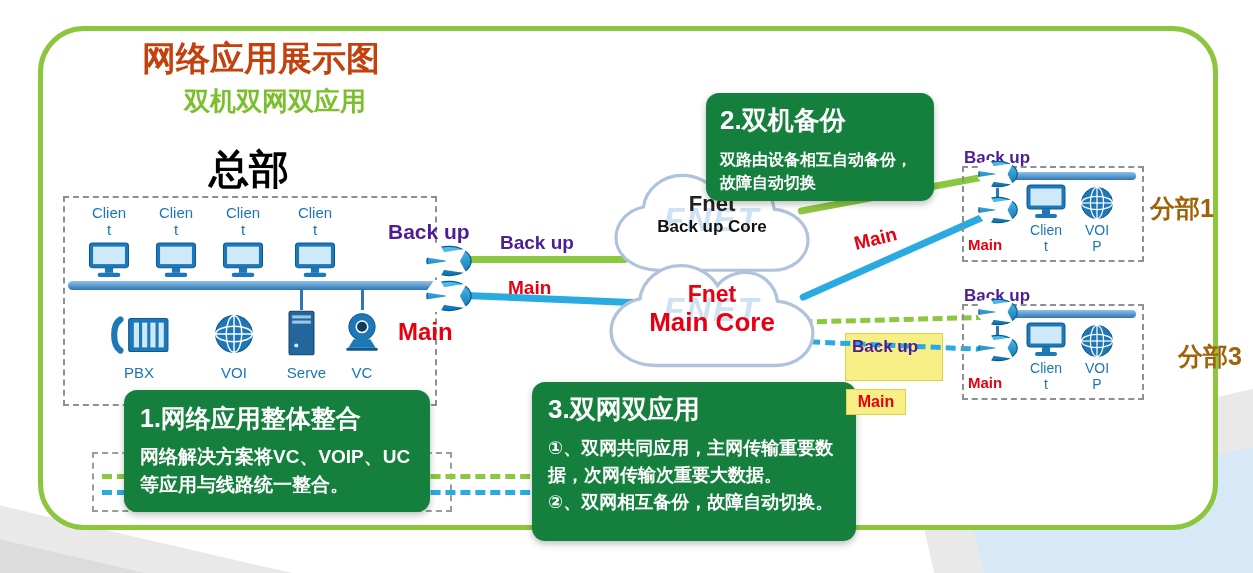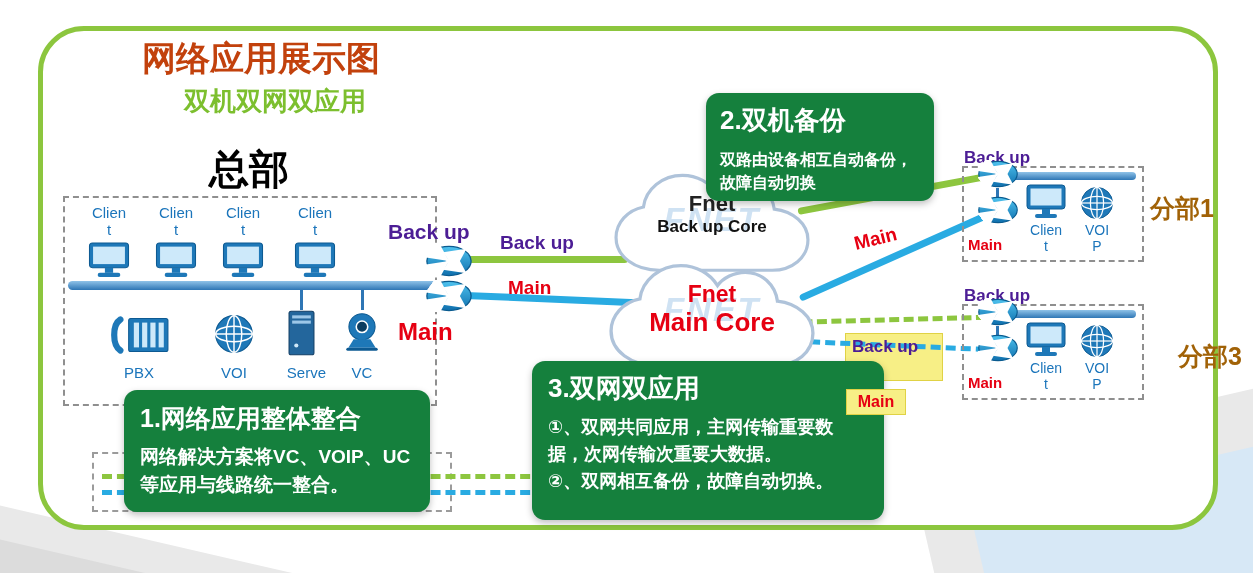--- a/index.html
+++ b/index.html
@@ -268,21 +268,21 @@
   <div class="branch-name" style="left:1150px;top:340px;margin-left:28px;">分部3</div>
 
   <div class="callout" style="left:124px;top:390px;width:306px;height:122px;padding:12px 16px;box-sizing:border-box;">
     <p class="ct" style="font-size:25px;">1.网络应用整体整合</p>
     <p class="cb" style="font-size:19px;margin-top:8px;line-height:1.45;">网络解决方案将VC、VOIP、UC等应用与线路统一整合。</p>
   </div>
   <div class="callout" style="left:706px;top:93px;width:228px;height:108px;padding:10px 14px;box-sizing:border-box;">
     <p class="ct" style="font-size:26px;">2.双机备份</p>
     <p class="cb" style="font-size:16px;margin-top:10px;line-height:1.45;">双路由设备相互自动备份，故障自动切换</p>
   </div>
-  <div class="callout" style="left:532px;top:361px;width:352px;height:159px;padding:10px 16px;box-sizing:border-box;">
+  <div class="callout" style="left:532px;top:382px;width:324px;height:159px;padding:10px 16px;box-sizing:border-box;">
     <p class="ct" style="font-size:26px;">3.双网双应用</p>
     <p class="cb" style="font-size:18px;margin-top:8px;line-height:1.5;">①、双网共同应用，主网传输重要数据，次网传输次重要大数据。
 ②、双网相互备份，故障自动切换。</p>
   </div>
 
   <div class="yellow" style="left:846px;top:389px;width:58px;height:24px;z-index:6;text-align:center;">
     <span class="lab-main" style="position:static;font-size:16px;line-height:24px;">Main</span>
   </div>
 
 </div>

